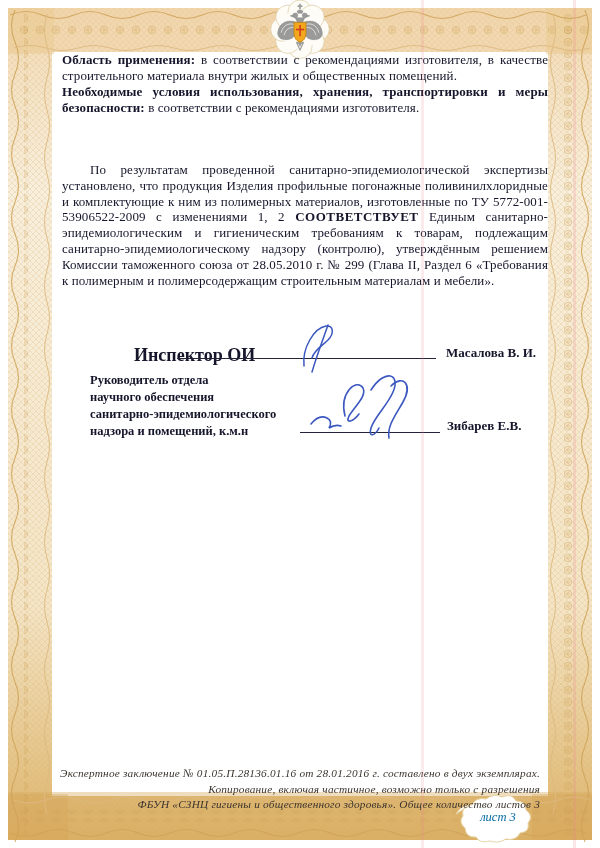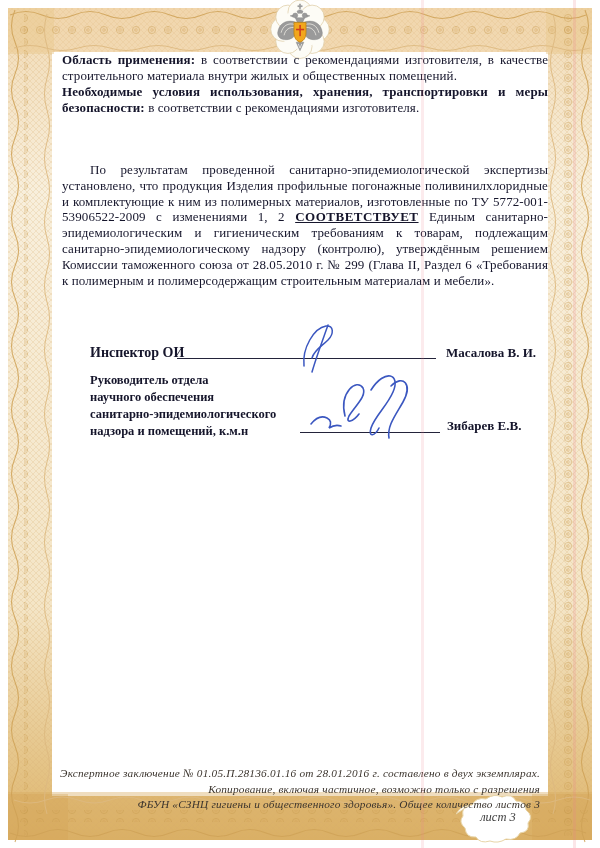--- a/index.html
+++ b/index.html
@@ -13,37 +13,37 @@
   
   .content{
     position:absolute;left:62px;top:52px;width:486px;z-index:3;
     font-size:13px;line-height:16px;text-align:justify;
     letter-spacing:.1px;
   }
   .para{margin:0;}
   .para b{font-weight:700;}
   .gap16{height:16px;}
   .conclusion{ text-indent:28px; line-height:15.8px;}
-  .concl-emph{font-weight:700;text-decoration:underline;letter-spacing:.5px;}
+  .concl-emph{font-weight:700;letter-spacing:.5px;}
   
-  .sig-label{position:absolute;font-weight:700;font-size:14px;z-index:3;}
+  .sig-label{position:absolute;font-weight:700;font-size:18px;z-index:3;margin-left:44px;}
   .sig-role{position:absolute;left:90px;top:372px;font-weight:700;font-size:12.5px;line-height:17px;z-index:3;}
   .sig-line{position:absolute;border-bottom:1.2px solid #23233a;z-index:3;}
   .sig-name{position:absolute;font-weight:700;font-size:13px;z-index:3;}
   .sig-ink{position:absolute;z-index:4;}
   
   .footer{
     position:absolute;right:60px;top:766px;width:480px;z-index:5;
     text-align:right;font-style:italic;font-size:11.3px;line-height:15.5px;
     color:#3c352e;letter-spacing:.2px;
   }
   .sheet-blob{position:absolute;left:444px;top:792px;z-index:4;}
   .sheet-label{
     position:absolute;left:468px;top:810px;width:60px;z-index:6;
-    font-style:italic;font-size:12.5px;color:#404040;text-align:center;
+    font-style:italic;font-size:12.5px;color:#0369a1;text-align:center;
   }
   
   .scanline{position:absolute;top:0;height:848px;z-index:7;pointer-events:none;}
   .scan1{left:421px;width:3px;background:rgba(236,128,140,.16);}
   .scan2{left:573px;width:3px;background:rgba(236,128,140,.20);}
   .emblem{position:absolute;left:257px;top:0px;z-index:2;}
 </style>
 </head>
 <body>
 

